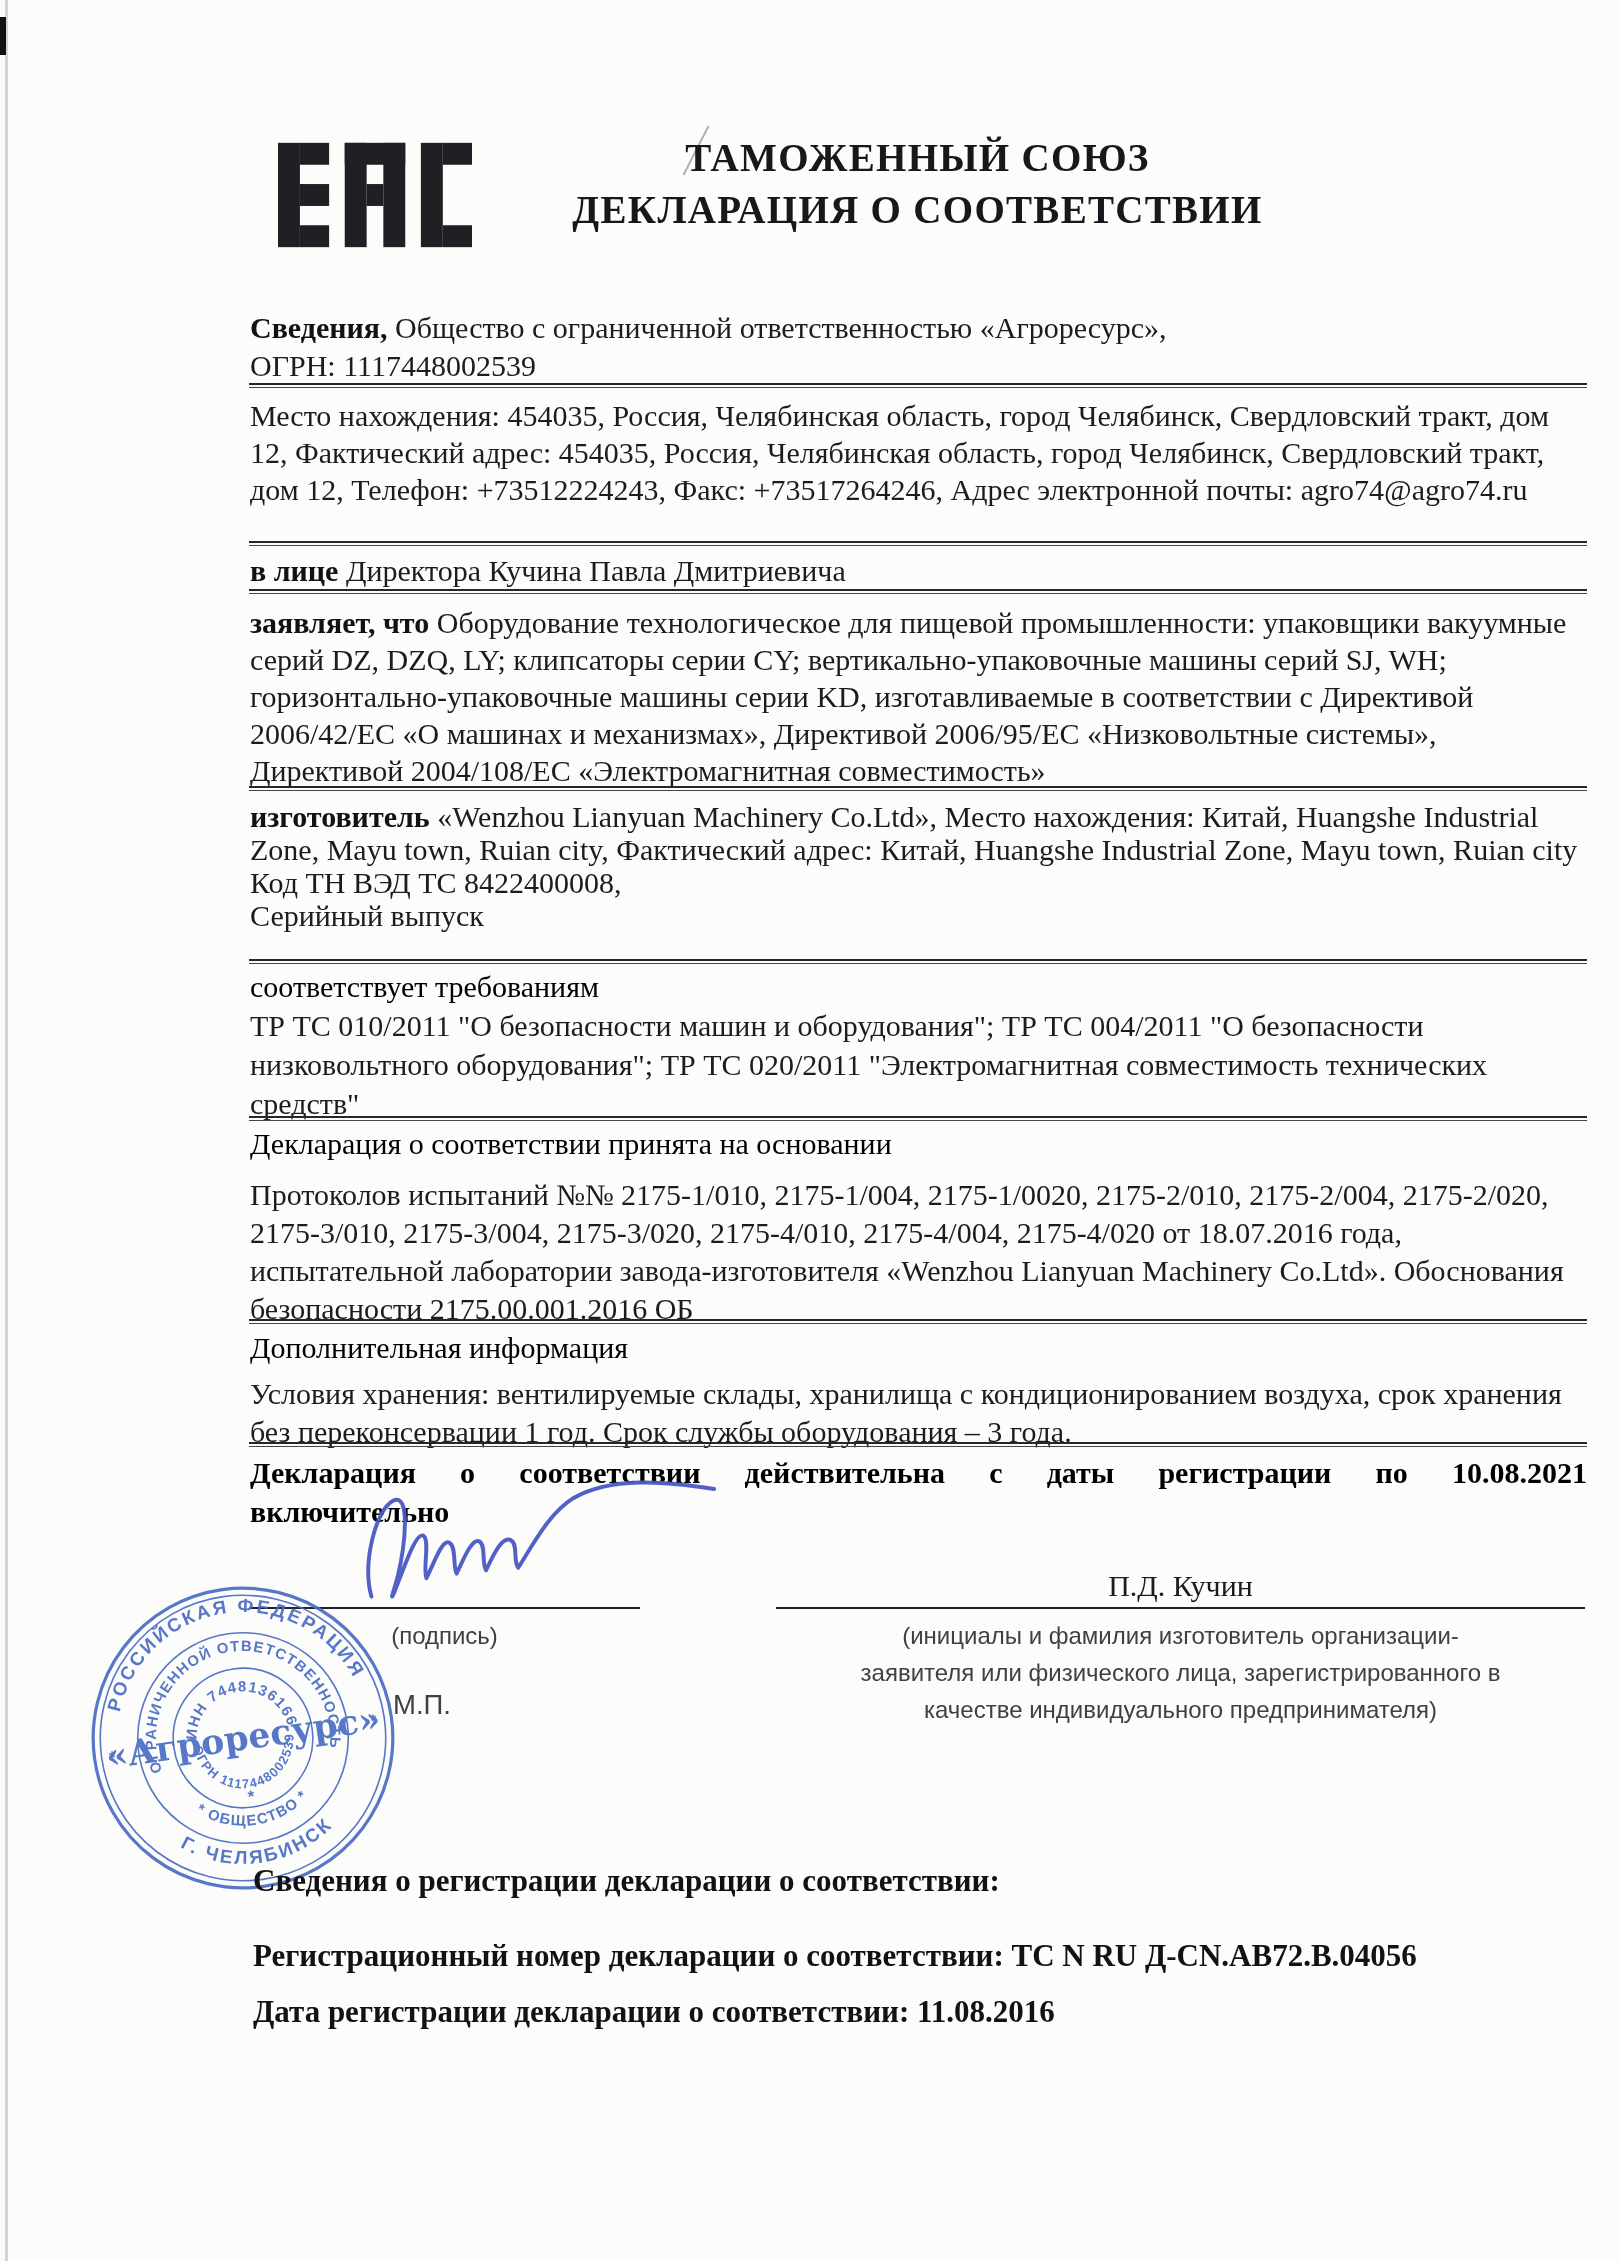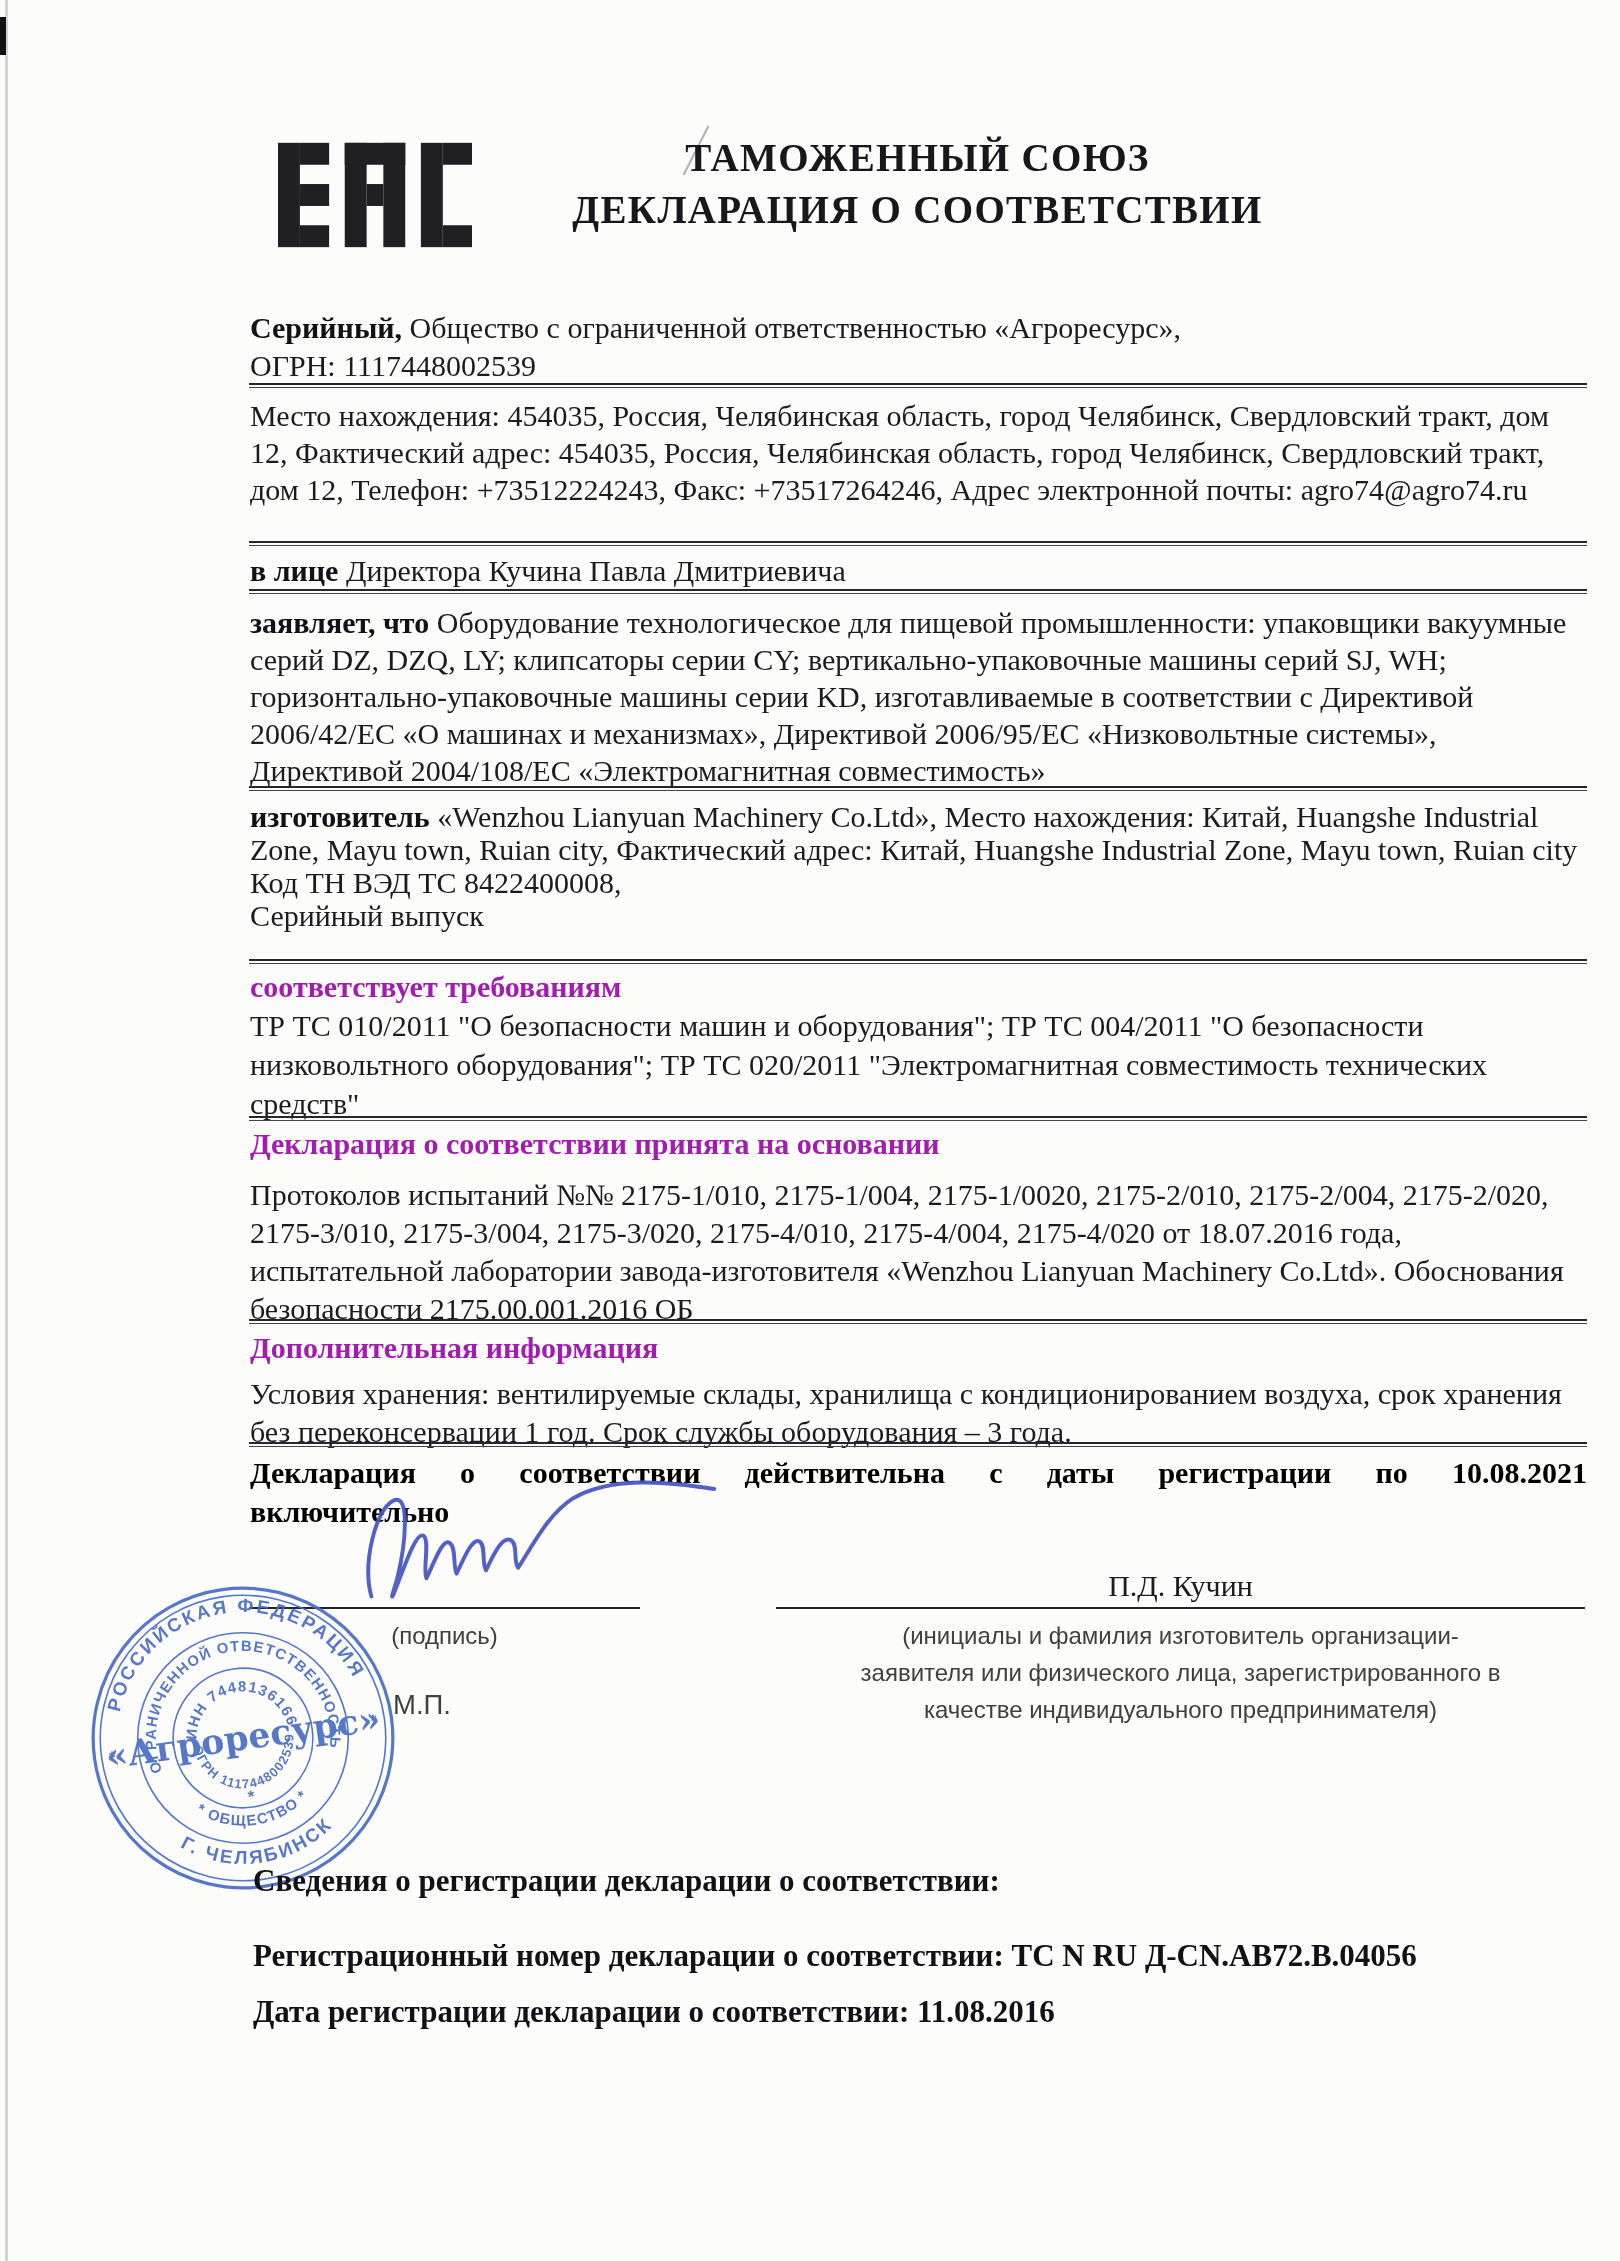--- a/index.html
+++ b/index.html
@@ -24,21 +24,21 @@
     text-align:center;font-weight:bold;font-size:39px;line-height:52px;
     letter-spacing:1.3px;color:#17171c;
   }
 
   
   .blk{position:absolute;left:250px;width:1337px;font-size:30px;line-height:38px;text-align:left;}
   .blk b{color:#121216;}
   .lh50{line-height:33px;}
   .lh56{line-height:37px;}
   .lh60{line-height:39px;}
-  .heading{font-weight:bold;color:#a21caf;}
+  .heading{font-weight:normal;color:#000000;}
   .boldline{font-weight:bold;color:#000000;}
   .just-last{text-align:justify;text-align-last:justify;}
 
   
   .rule{
     position:absolute;left:249px;width:1338px;height:2px;
     border-top:2px solid #26262b;border-bottom:1.3px solid #45454d;
     background:transparent;
   }
 
@@ -103,21 +103,21 @@
       </g>
     </svg>
   </div>
 
   <div class="title">
     <div>ТАМОЖЕННЫЙ СОЮЗ</div>
     <div>ДЕКЛАРАЦИЯ О СООТВЕТСТВИИ</div>
   </div>
 
   <div class="blk" style="top:309px;">
-    <b>Серийный,</b><span> Общество с ограниченной ответственностью «Агроресурс»,</span><br>
+    <b>Сведения,</b><span> Общество с ограниченной ответственностью «Агроресурс»,</span><br>
     <span>ОГРН: 1117448002539</span>
   </div>
   <div class="rule" style="top:383px;"></div>
 
   <div class="blk lh56" style="top:397px;">Место нахождения: 454035, Россия, Челябинская область, город Челябинск, Свердловский тракт, дом 12, Фактический адрес: 454035, Россия, Челябинская область, город Челябинск, Свердловский тракт, дом 12, Телефон: +73512224243, Факс: +73517264246, Адрес электронной почты: agro74@agro74.ru</div>
   <div class="rule" style="top:541px;"></div>
 
   <div class="blk" style="top:552px;">
     <b>в лице</b><span> Директора Кучина Павла Дмитриевича</span>
   </div>

